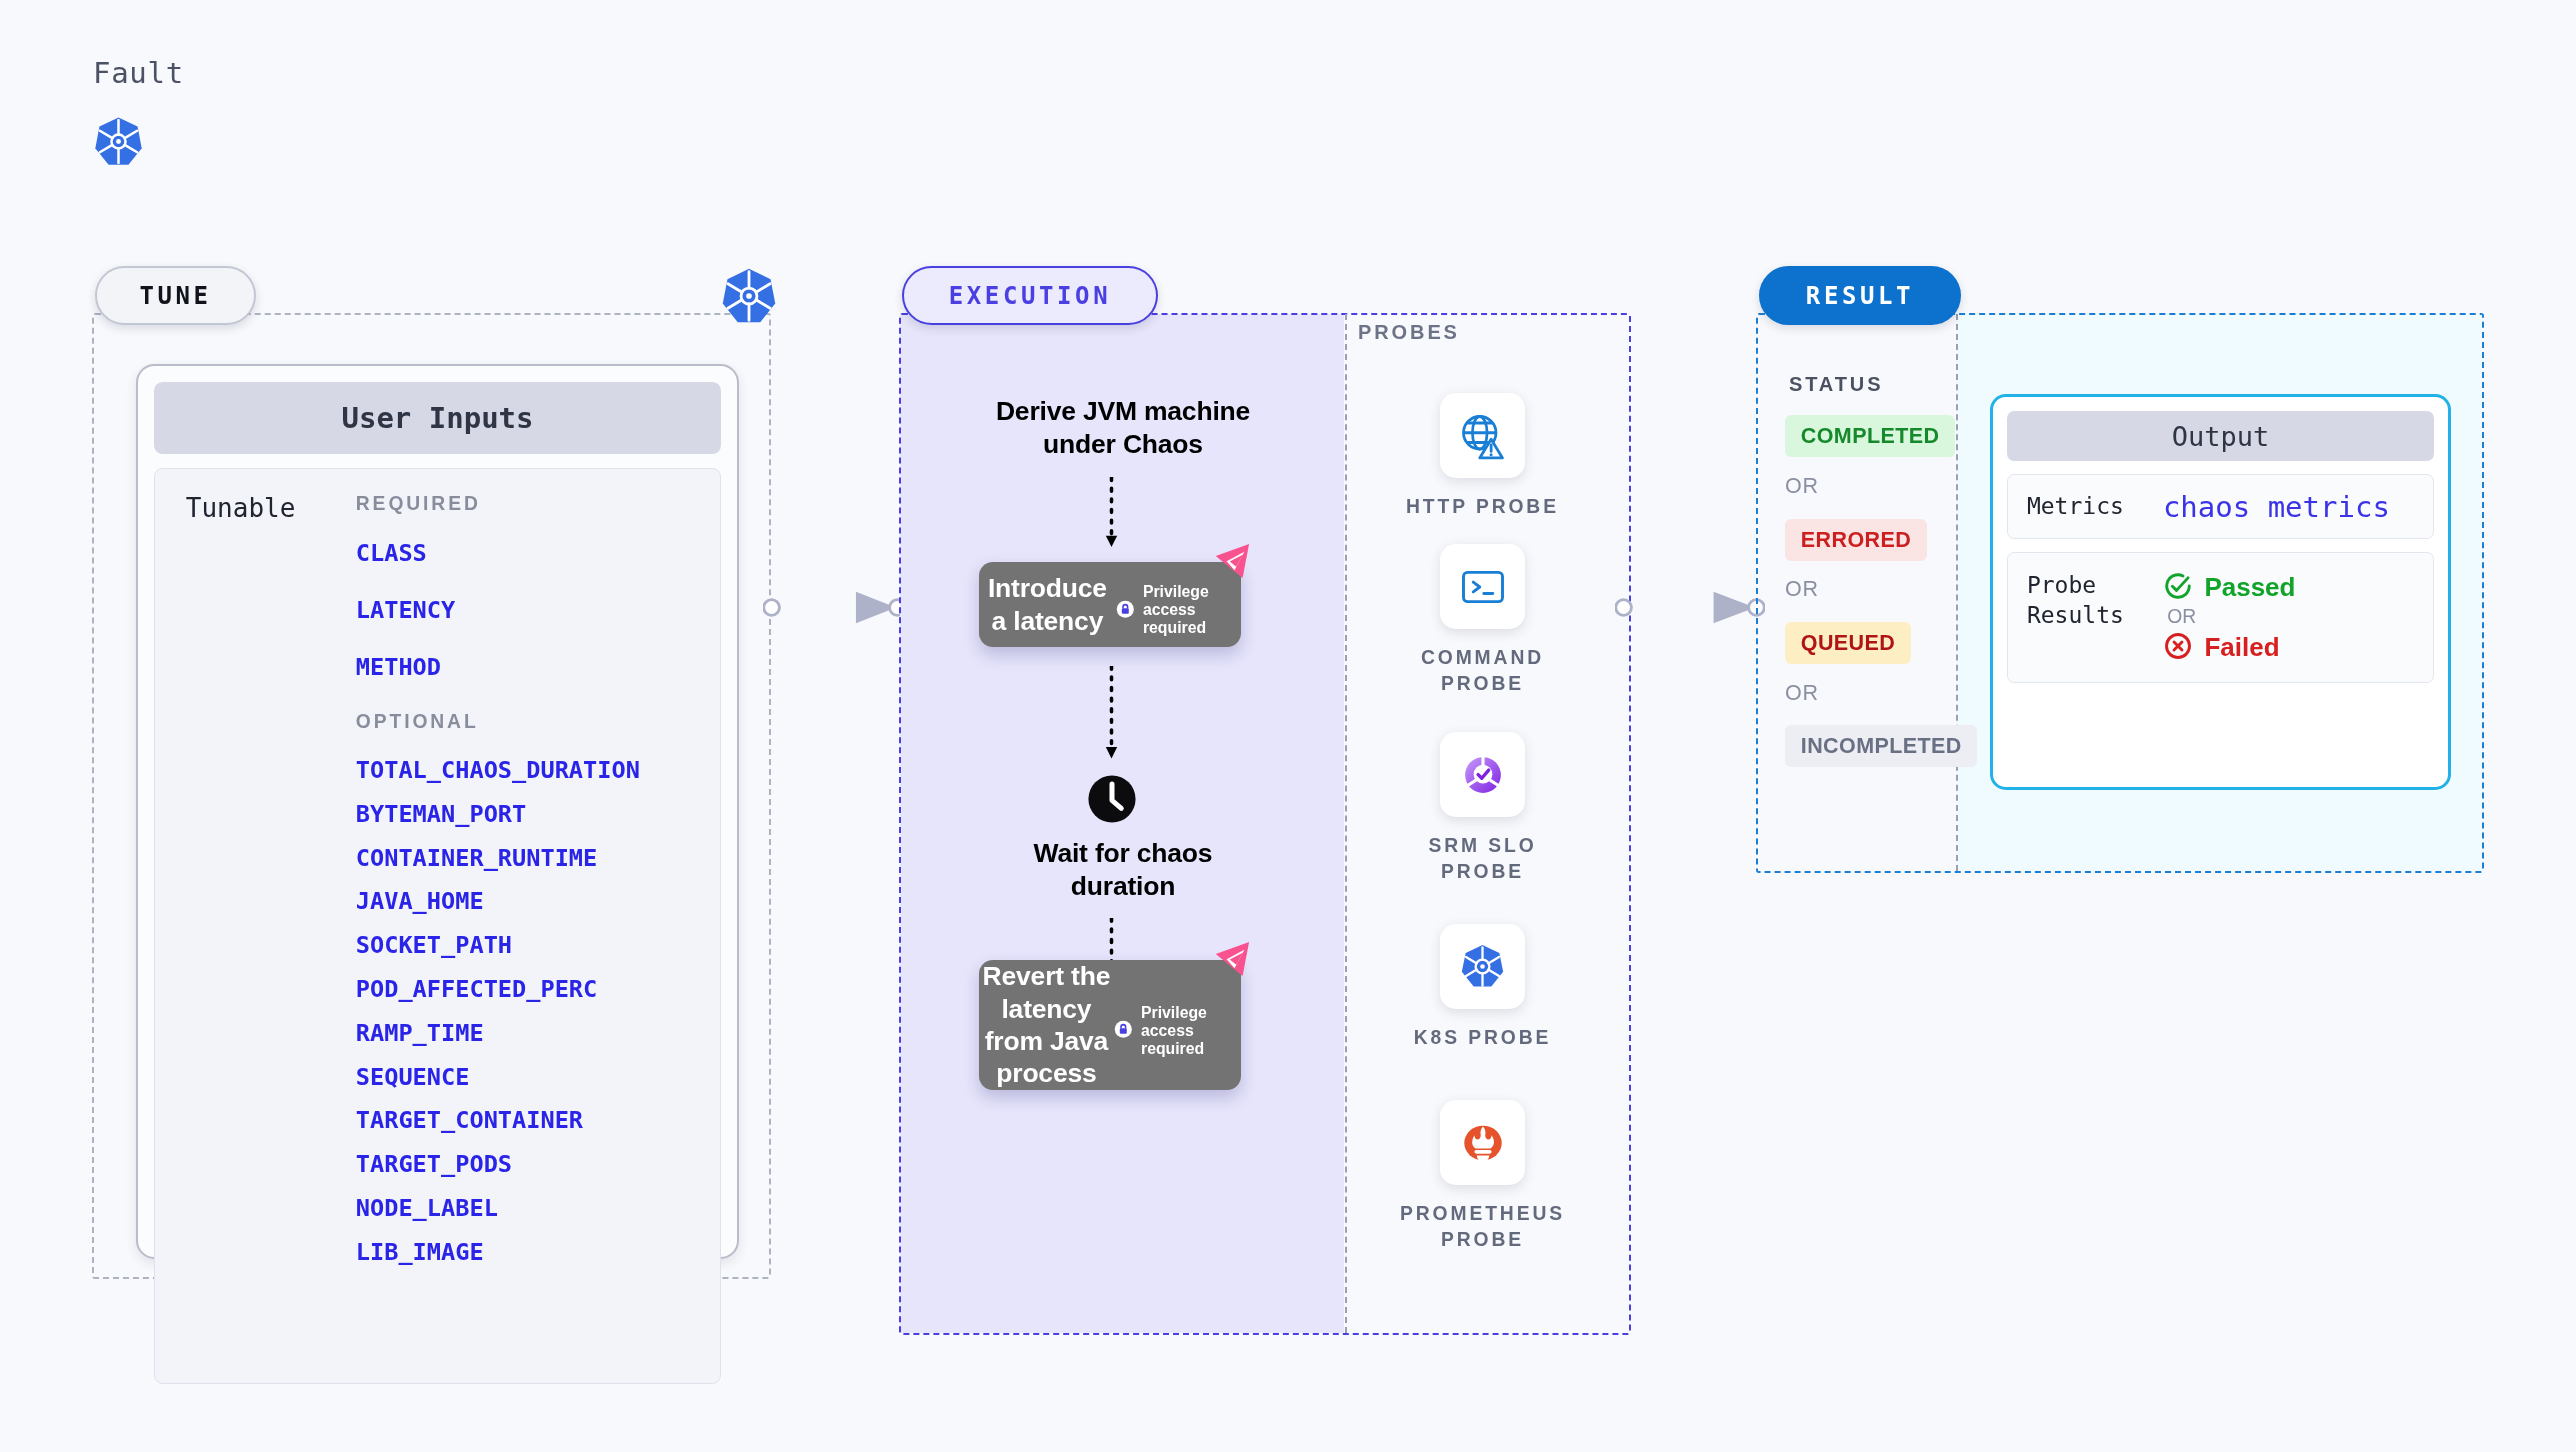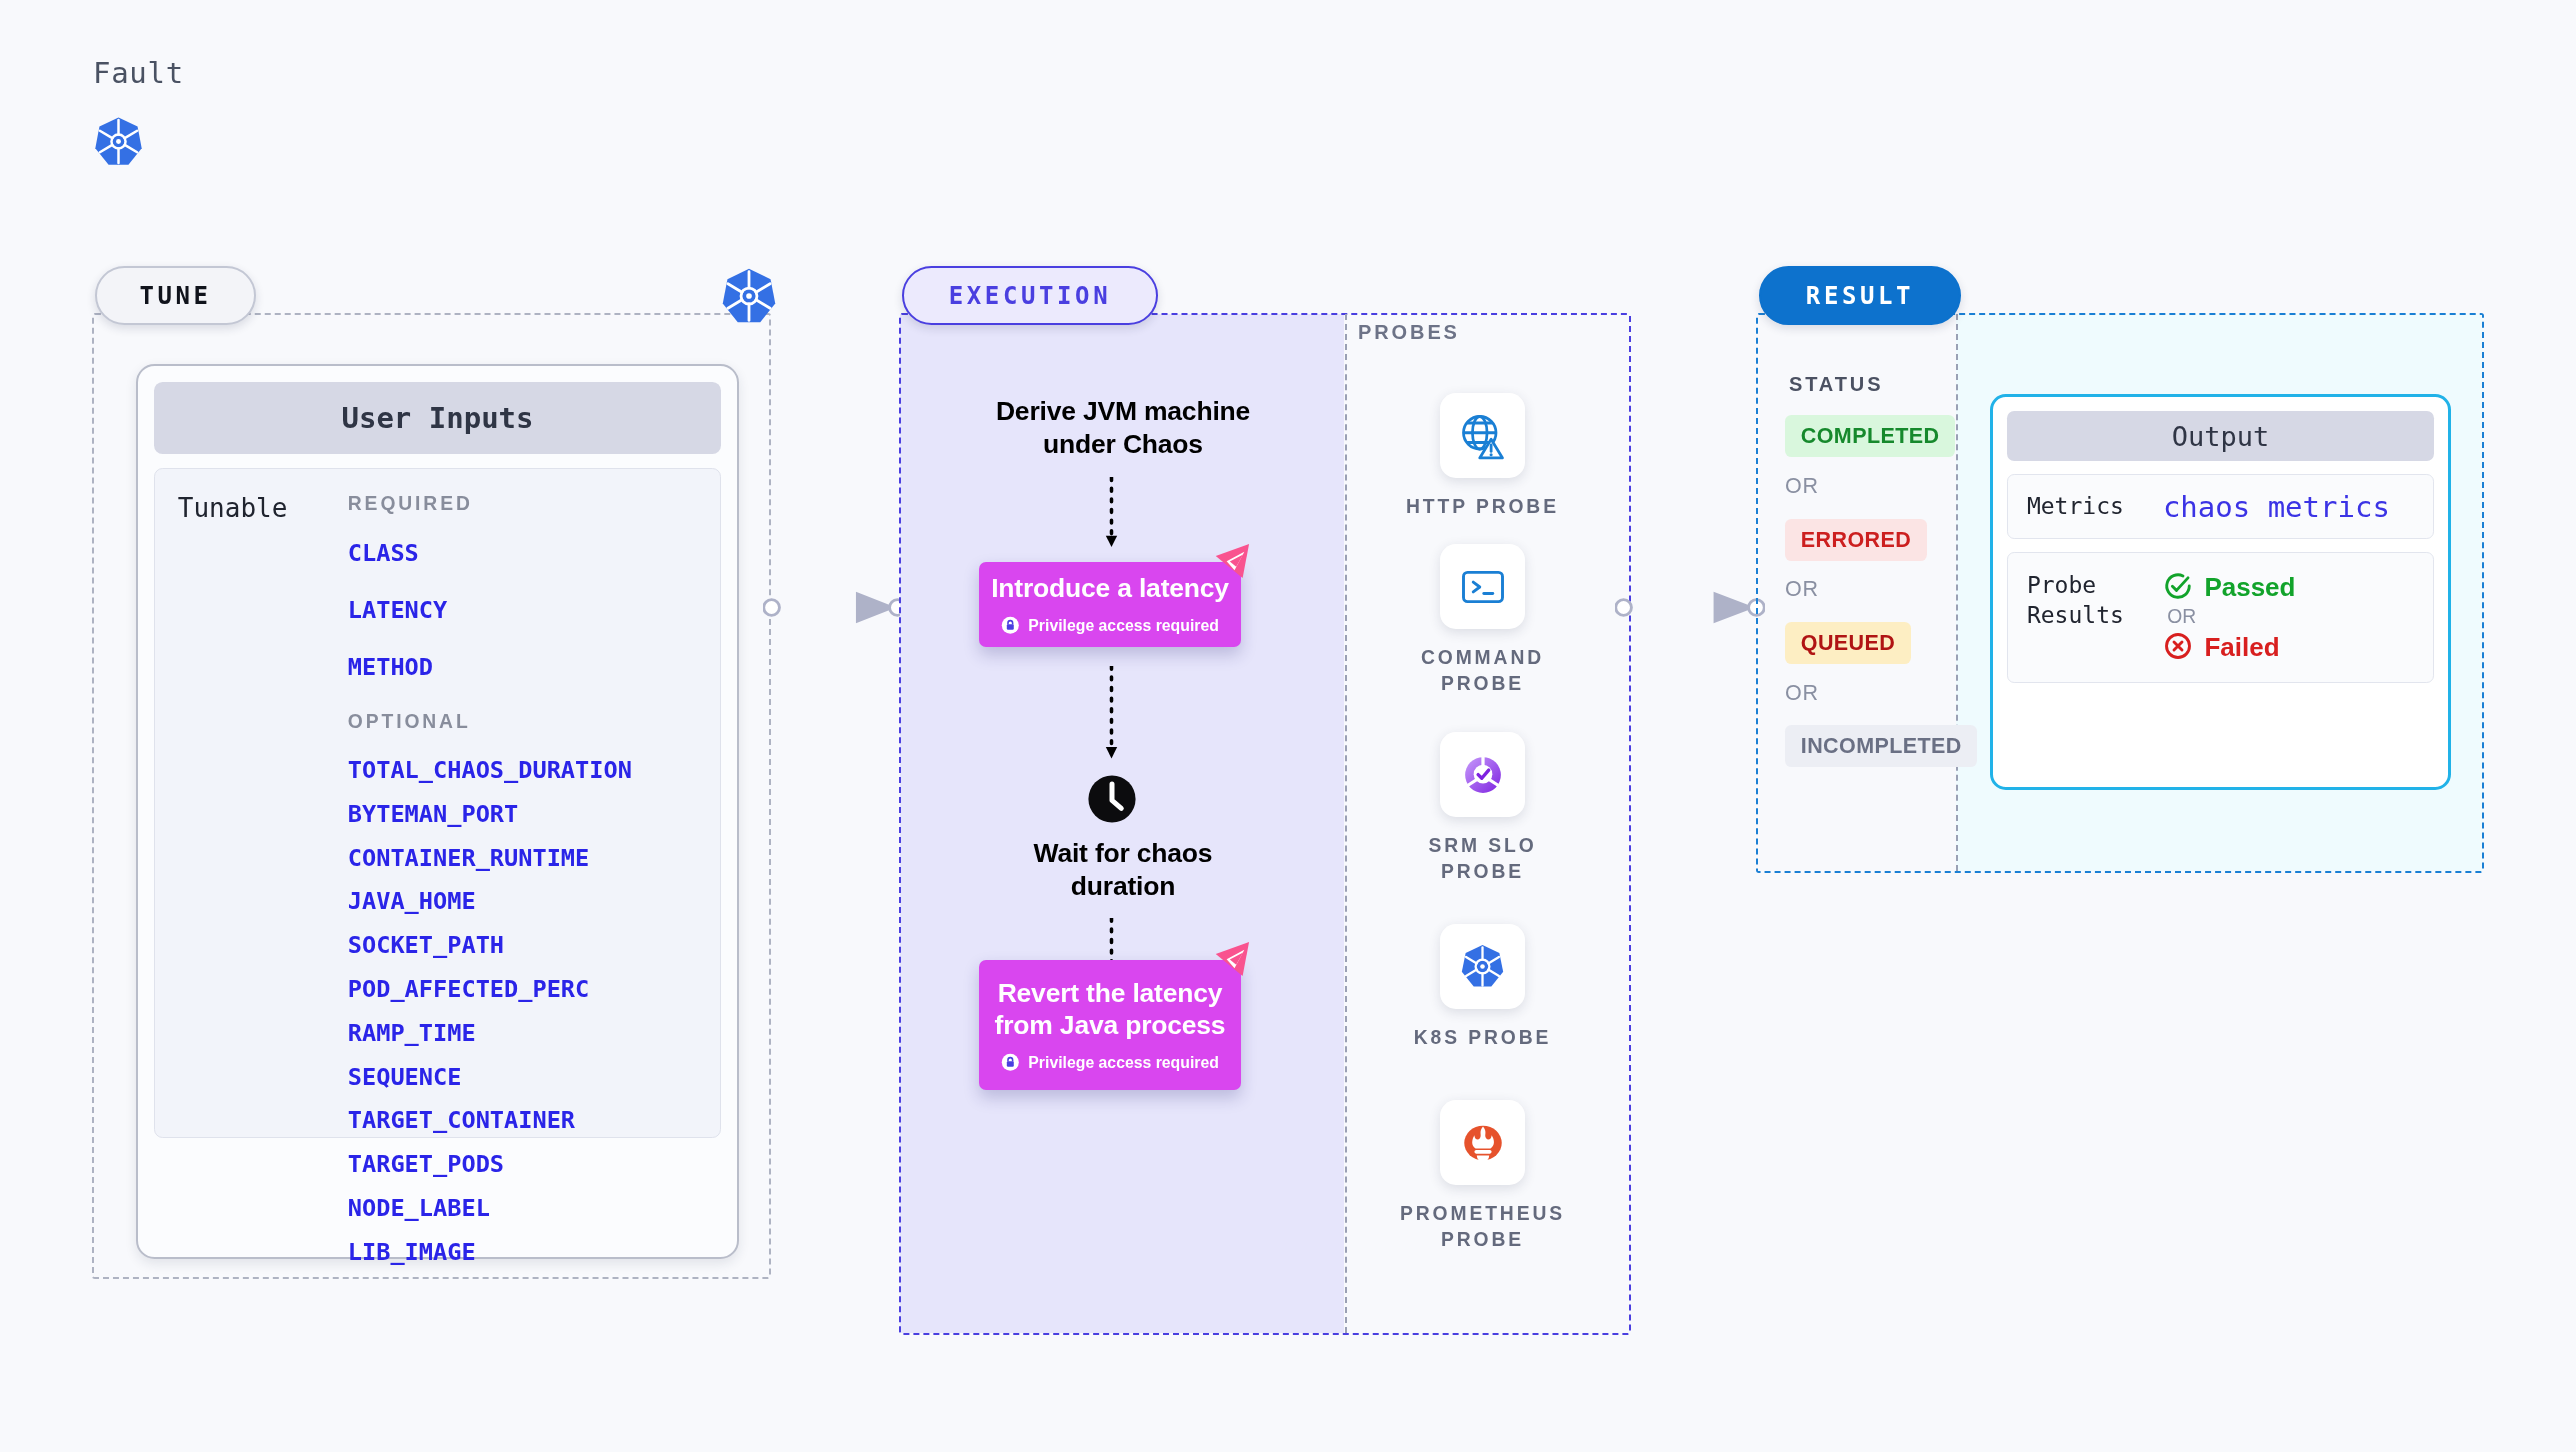--- a/index.html
+++ b/index.html
@@ -37,22 +37,22 @@
     position: absolute; background: #fbfcfe; border: 2.1px solid #b9bdca;
     border-radius: 18.6px; box-shadow: 0 4.3px 11.5px rgba(30,35,70,.10);
   }
   #userinputs-card { left: 136px; top: 364px; width: 603px; height: 895px; padding: 15.8px; }
   .card-head {
     height: 72px; background: #d6d8e5; border-radius: 8.6px;
     display: flex; align-items: center; justify-content: center;
     font-family: "DejaVu Sans Mono", monospace; font-size: 29px; color: #2f3545; font-weight: bold;
   }
   .card-body {
-    margin-top: 14.3px; height: 670px; background: #f2f4fa;
-    border: 1.4px solid #dfe2ec; border-radius: 8.6px; display: flex; padding: 24px 0 0 0;
+    margin-top: 14.3px; height: 916px; background: #f2f4fa;
+    border: 1.4px solid #dfe2ec; border-radius: 8.6px; display: flex; padding: 24px 0 0 8px;
   }
   .tunable-label {
     width: 193px; padding-left: 23px;
     font-family: "DejaVu Sans Mono", monospace; font-size: 26px; color: #20242f;
   }
   .param-col { flex: 1; padding-right: 13px; }
   .group-label {
     font-family: "Liberation Sans", sans-serif; font-size: 19.3px; font-weight: bold;
     color: #888d9c; letter-spacing: 2.9px;
   }
@@ -76,23 +76,23 @@
     font-family: "Liberation Sans", sans-serif; font-size: 20px; font-weight: bold;
     color: #6d7387; letter-spacing: 2.9px;
   }
 
   .flow-text {
     position: absolute; text-align: center; font-size: 26.5px; font-weight: bold;
     color: #000; line-height: 1.25; letter-spacing: -0.2px;
   }
   .dotted-arrow { position: absolute; }
   .chaos-card {
-    position: absolute; background: #d946ef; border-radius: 7px;
+    position: absolute; background: #737373; border-radius: 14px;
     box-shadow: 0 7.2px 15.8px rgba(40,35,120,.22);
-    display: flex; flex-direction: column; align-items: center; justify-content: center;
+    display: flex; flex-direction: row; align-items: center; justify-content: center;
   }
   .chaos-title { color: #fff; font-size: 26.5px; font-weight: bold; text-align: center; line-height: 1.22; letter-spacing: -0.2px; }
   .priv-row { display: flex; align-items: center; gap: 8.6px; margin-top: 11.5px; }
   .priv-text { color: #fff; font-size: 15.8px; font-weight: bold; }
   .litmus-flag { position: absolute; width: 47px; height: 44px; }
 
   .probe-item { position: absolute; width: 179px; text-align: center; }
   .probe-tile {
     width: 85px; height: 85px; margin: 0 auto; background: #fff;
     border-radius: 15.8px; box-shadow: 0 3.6px 11.5px rgba(40,45,80,.13);

